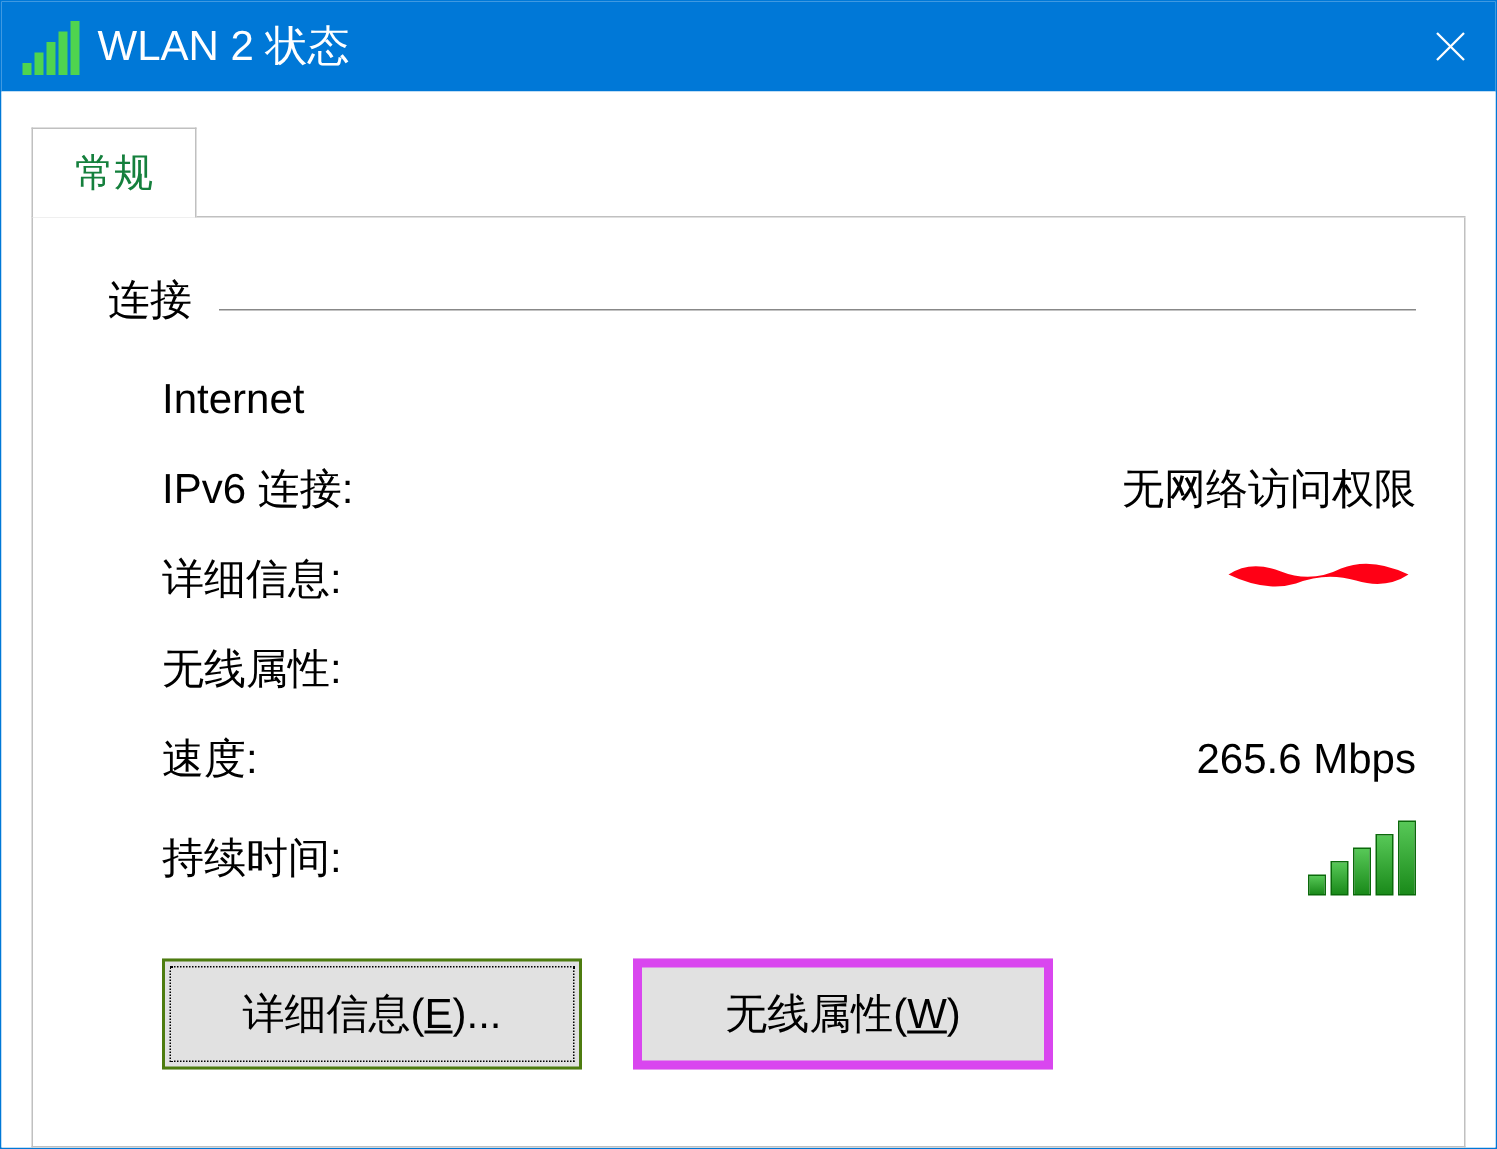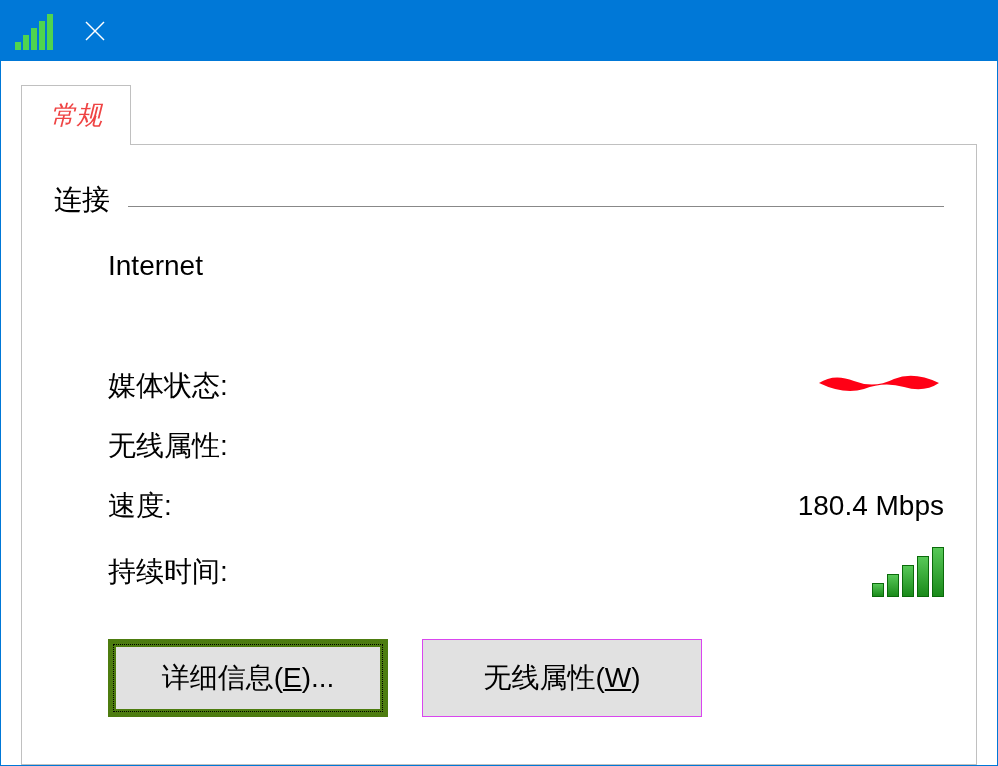--- a/index.html
+++ b/index.html
@@ -77,25 +77,24 @@
       align-items: flex-end;
       position: relative;
       height: 54px;
     }
     .tab {
       background: #ffffff;
       border: 1px solid #c0c0c0;
       border-bottom: none;
       padding: 12px 28px;
       font-size: 26px;
-      color: #ef4444;
+      color: #15803d;
       position: relative;
       z-index: 2;
       cursor: pointer;
-      font-style: italic;
     }
     .tab-line {
       position: absolute;
       bottom: 0;
       left: 0;
       right: 0;
       height: 1px;
       background: #c0c0c0;
       z-index: 1;
     }
@@ -109,20 +108,21 @@
     .group-header {
       display: flex;
       align-items: center;
       margin-bottom: 28px;
     }
     .group-header-label {
       font-size: 28px;
       color: #000000;
       margin-right: 18px;
       white-space: nowrap;
+      margin-left: 18px;
     }
     .group-header-line {
       flex: 1;
       height: 1px;
       background: #888888;
       margin-top: 12px;
     }
     .prop-row {
       display: flex;
       justify-content: space-between;
@@ -165,50 +165,51 @@
     .signal-bars .sbar.s3 { height: 32px; }
     .signal-bars .sbar.s4 { height: 41px; }
     .signal-bars .sbar.s5 { height: 50px; }
     .button-row {
       display: flex;
       gap: 34px;
       padding: 20px 0 0 54px;
     }
     .btn {
       background: #e1e1e1;
-      border: 1px solid #d946ef;
+      border: 6px solid #d946ef;
       padding: 12px 0;
       font-size: 28px;
       color: #000000;
       text-align: center;
       cursor: pointer;
       font-family: inherit;
       width: 280px;
     }
     .btn.focused {
-      border: 8px solid #4d7c0f;
+      border: 2px solid #4d7c0f;
       outline: 1px dotted #000000;
       outline-offset: -6px;
     }
     .underline-char {
       text-decoration: underline;
     }
   </style>
 </head>
 <body>
 
 <div class="window">
   <div class="titlebar">
     <div class="titlebar-icon">
       <span class="bar b1"></span>
       <span class="bar b2"></span>
       <span class="bar b3"></span>
       <span class="bar b4"></span>
       <span class="bar b5"></span>
     </div>
+    <div class="titlebar-title">WLAN 2 状态</div>
     <div class="titlebar-close">
       <svg viewBox="0 0 24 24">
         <line x1="3" y1="3" x2="21" y2="21"></line>
         <line x1="21" y1="3" x2="3" y2="21"></line>
       </svg>
     </div>
   </div>
 
   <div class="content-outer">
     <div class="tab-row">
@@ -220,41 +221,43 @@
       <div class="group-header">
         <div class="group-header-label">连接</div>
         <div class="group-header-line"></div>
       </div>
 
       <div class="prop-row">
         <span class="prop-value">Internet</span>
       </div>
 
       <div class="prop-row">
-      </div>
-
-      <div class="prop-row">
-        <span class="prop-label">媒体状态:</span>
+        <span class="prop-label">IPv6 连接:</span>
+        <span class="prop-value">无网络访问权限</span>
+      </div>
+
+      <div class="prop-row">
+        <span class="prop-label">详细信息:</span>
         <span class="prop-value">
           <span class="redacted">
             <svg viewBox="0 0 130 28">
               <path d="M 5 14 Q 20 4, 40 12 Q 60 20, 80 10 Q 100 2, 125 14 Q 110 24, 90 18 Q 70 12, 50 20 Q 30 26, 5 14 Z" fill="#ff0015"></path>
             </svg>
           </span>
         </span>
       </div>
 
 
       <div class="prop-row">
         <span class="prop-label">无线属性:</span>
       </div>
 
       <div class="prop-row">
         <span class="prop-label">速度:</span>
-        <span class="prop-value">180.4 Mbps</span>
+        <span class="prop-value">265.6 Mbps</span>
       </div>
 
       <div class="prop-row" style="align-items:center;">
         <span class="prop-label">持续时间:</span>
         <span class="prop-value">
           <span class="signal-bars">
             <span class="sbar s1"></span>
             <span class="sbar s2"></span>
             <span class="sbar s3"></span>
             <span class="sbar s4"></span>

